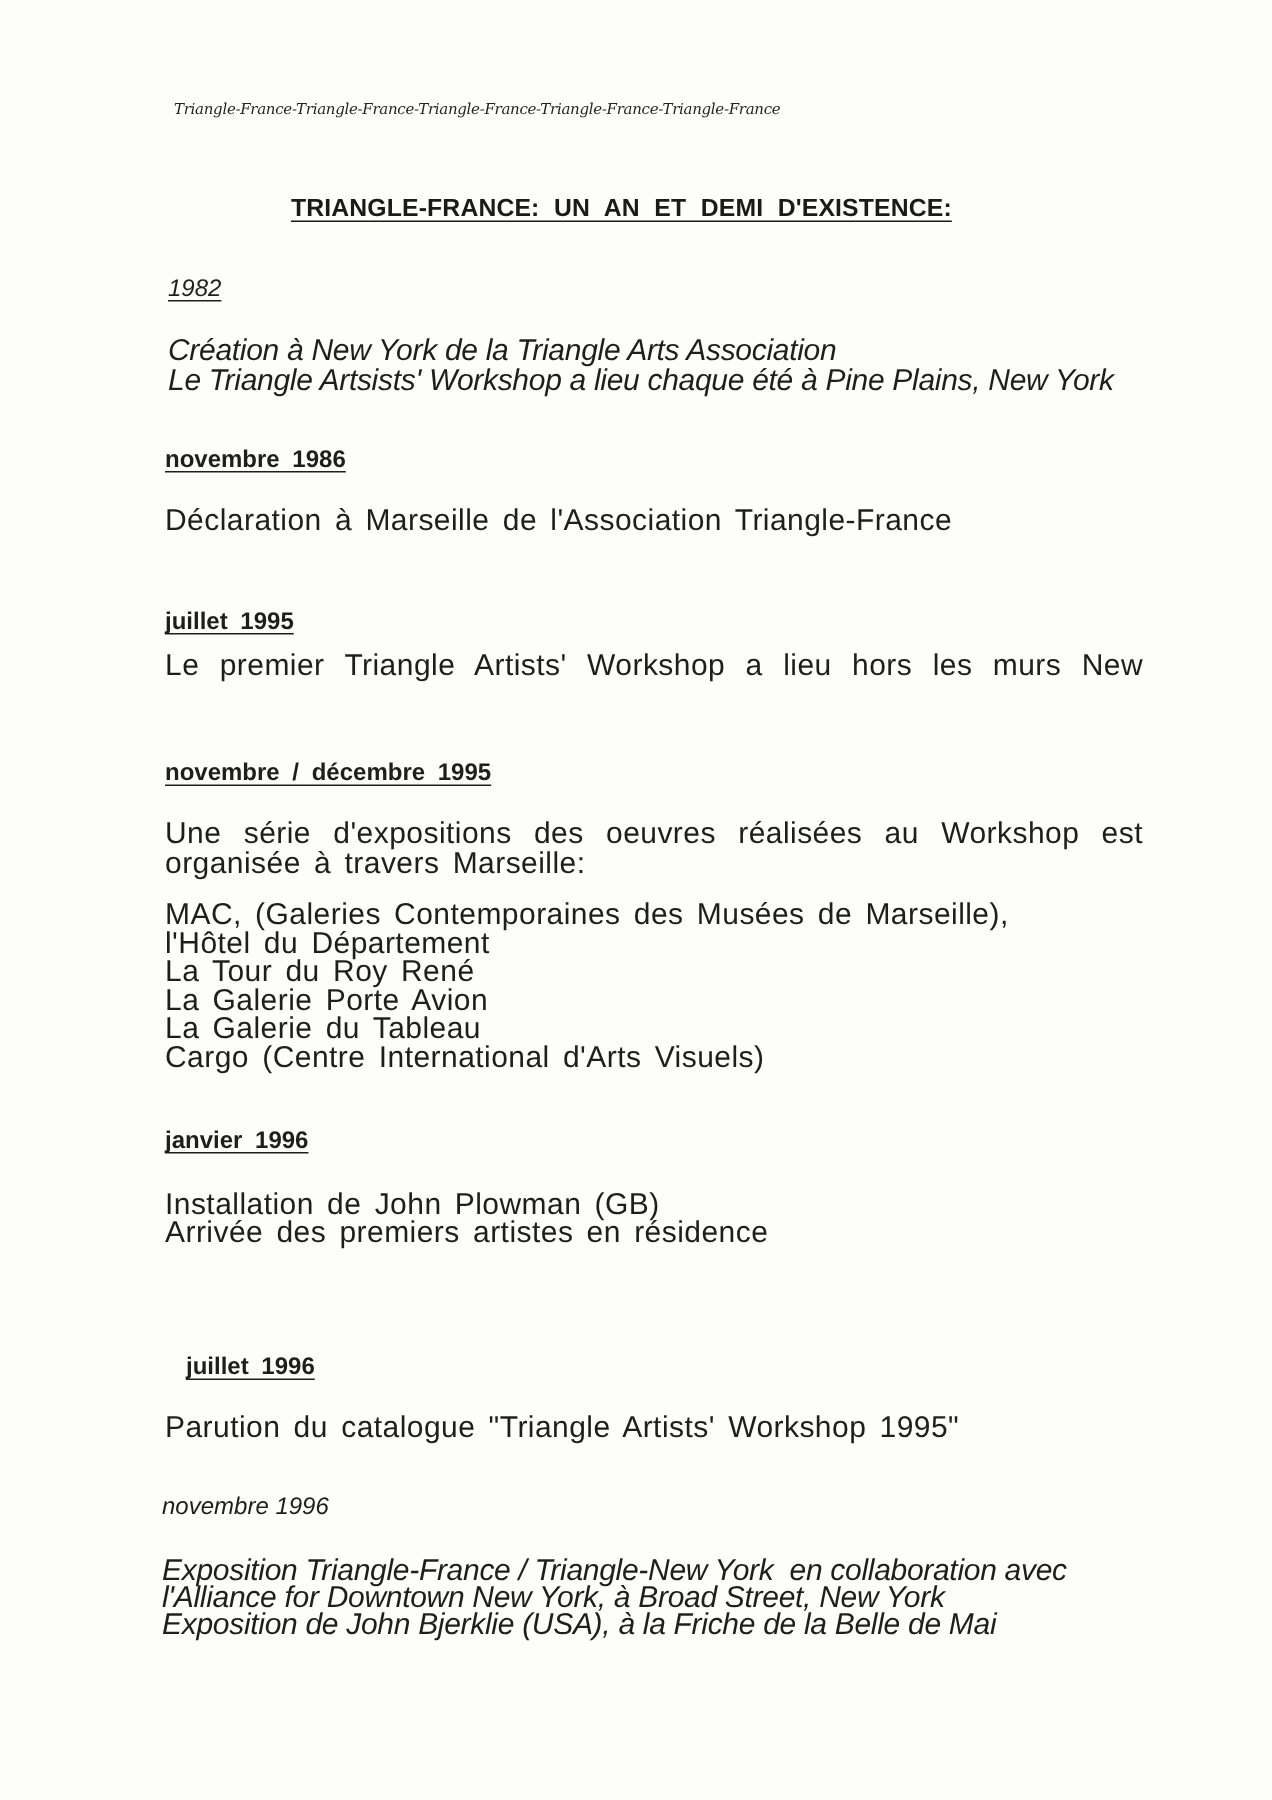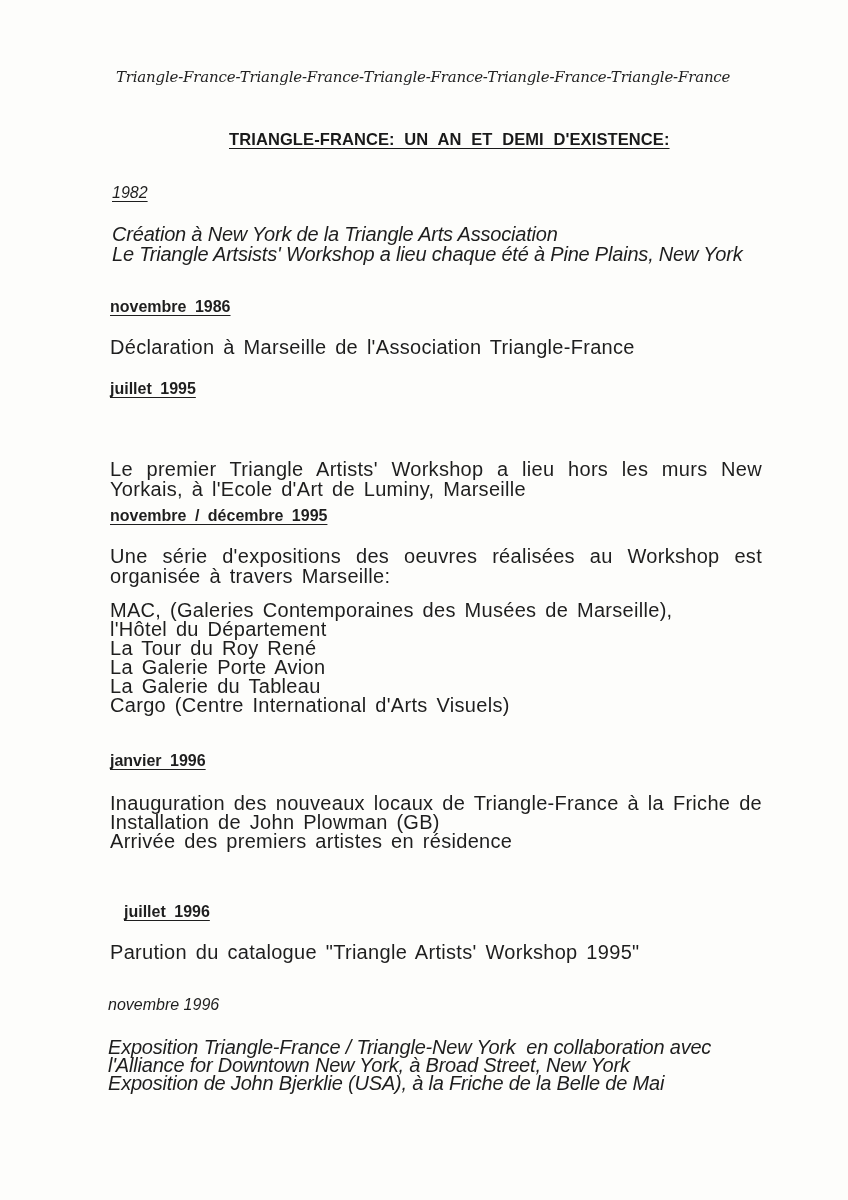--- a/index.html
+++ b/index.html
@@ -4,28 +4,28 @@
 <style>
   html, body { margin: 0; padding: 0; }
   body {
     width: 848px; height: 1200px; background: #fdfdfb; position: relative; overflow: hidden;
     color: #1e1e1e;
   }
   .page { position: absolute; left: 0; top: 0; width: 848px; height: 1200px; }
   .running-header {
     position: absolute; left: 116px; top: 68px;
     font-family: "DejaVu Serif", "Liberation Serif", serif; font-style: italic;
-    font-size: 15px; letter-spacing: -0.2px; color: #222;
+    font-size: 10px; letter-spacing: -0.2px; color: #222;
     white-space: nowrap;
   }
   .title {
     position: absolute; left: 194px; top: 130px;
     font-family: "Liberation Sans", sans-serif; font-weight: bold;
     font-size: 16.5px; text-decoration: underline; text-underline-offset: 3px;
-    word-spacing: 5px; color: #1a1a1a; white-space: nowrap; letter-spacing: 0.1px; margin-left: 35px;
+    word-spacing: 5px; color: #1a1a1a; white-space: nowrap; letter-spacing: 0.1px;
   }
   .abs { position: absolute; white-space: nowrap; }
   .date { font-family: "Liberation Sans", sans-serif; font-size: 16px; text-decoration: underline; text-underline-offset: 3px; }
   .date.bold { font-weight: bold; word-spacing: 4px; }
   .date.italic { font-style: italic; }
   .date.plain-italic { font-style: italic; text-decoration: none; }
   .body-text { font-family: "Liberation Sans", sans-serif; font-size: 20px; line-height: 20px; }
   .body-text.bold { font-weight: normal; letter-spacing: 0.3px; word-spacing: 3px; }
   .body-text.italic { font-style: italic; letter-spacing: -0.2px; }
   .line { display: block; }
@@ -44,43 +44,41 @@
   <div class="abs body-text italic" style="left:112px; top:224px;">
     <span class="line">Création à New York de la Triangle Arts Association</span>
     <span class="line">Le Triangle Artsists' Workshop a lieu chaque été à Pine Plains, New York</span>
   </div>
 
   <div class="abs date bold" style="left:110px; top:298px;">novembre 1986</div>
   <div class="abs body-text bold" style="left:110px; top:337px;">
     <span class="line">Déclaration à Marseille de l'Association Triangle-France</span>
   </div>
 
-  <div class="abs date bold" style="left:110px; top:380px;">juillet 1995</div>
-  <div class="abs body-text bold" style="left:110px; top:434px; width:652px; white-space:normal;margin-top:25px;">
+  <div class="abs date bold" style="left:110px; top:406px;">juillet 1995</div>
+  <div class="abs body-text bold" style="left:110px; top:434px; width:652px; white-space:normal;">
     <span class="justified-line">Le premier Triangle Artists' Workshop a lieu hors les murs New</span>
-    <span class="line">Yorkais, à l'Ecole d'Art de Luminy, Marseille</span>
   </div>
 
   <div class="abs date bold" style="left:110px; top:507px;">novembre / décembre 1995</div>
   <div class="abs body-text bold" style="left:110px; top:601px; line-height:19px;">
     <span class="line">MAC, (Galeries Contemporaines des Musées de Marseille),</span>
     <span class="line">l'Hôtel du Département</span>
     <span class="line">La Tour du Roy René</span>
     <span class="line">La Galerie Porte Avion</span>
     <span class="line">La Galerie du Tableau</span>
     <span class="line">Cargo (Centre International d'Arts Visuels)</span>
   </div>
   <div class="abs body-text bold" style="left:110px; top:546px; width:652px; white-space:normal;">
     <span class="justified-line">Une série d'expositions des oeuvres réalisées au Workshop est</span>
     <span class="line">organisée à travers Marseille:</span>
   </div>
 
   <div class="abs date bold" style="left:110px; top:752px;">janvier 1996</div>
   <div class="abs body-text bold" style="left:110px; top:794px; width:652px; white-space:normal; line-height:19px;">
-    <span class="justified-line">Inauguration des nouveaux locaux de Triangle-France à la Friche de</span>
     <span class="line">Installation de John Plowman (GB)</span>
     <span class="line">Arrivée des premiers artistes en résidence</span>
   </div>
 
   <div class="abs date bold" style="left:124px; top:903px;">juillet 1996</div>
   <div class="abs body-text bold" style="left:110px; top:942px;">
     <span class="line">Parution du catalogue "Triangle Artists' Workshop 1995"</span>
   </div>
 
   <div class="abs date plain-italic" style="left:108px; top:996px;">novembre 1996</div>

